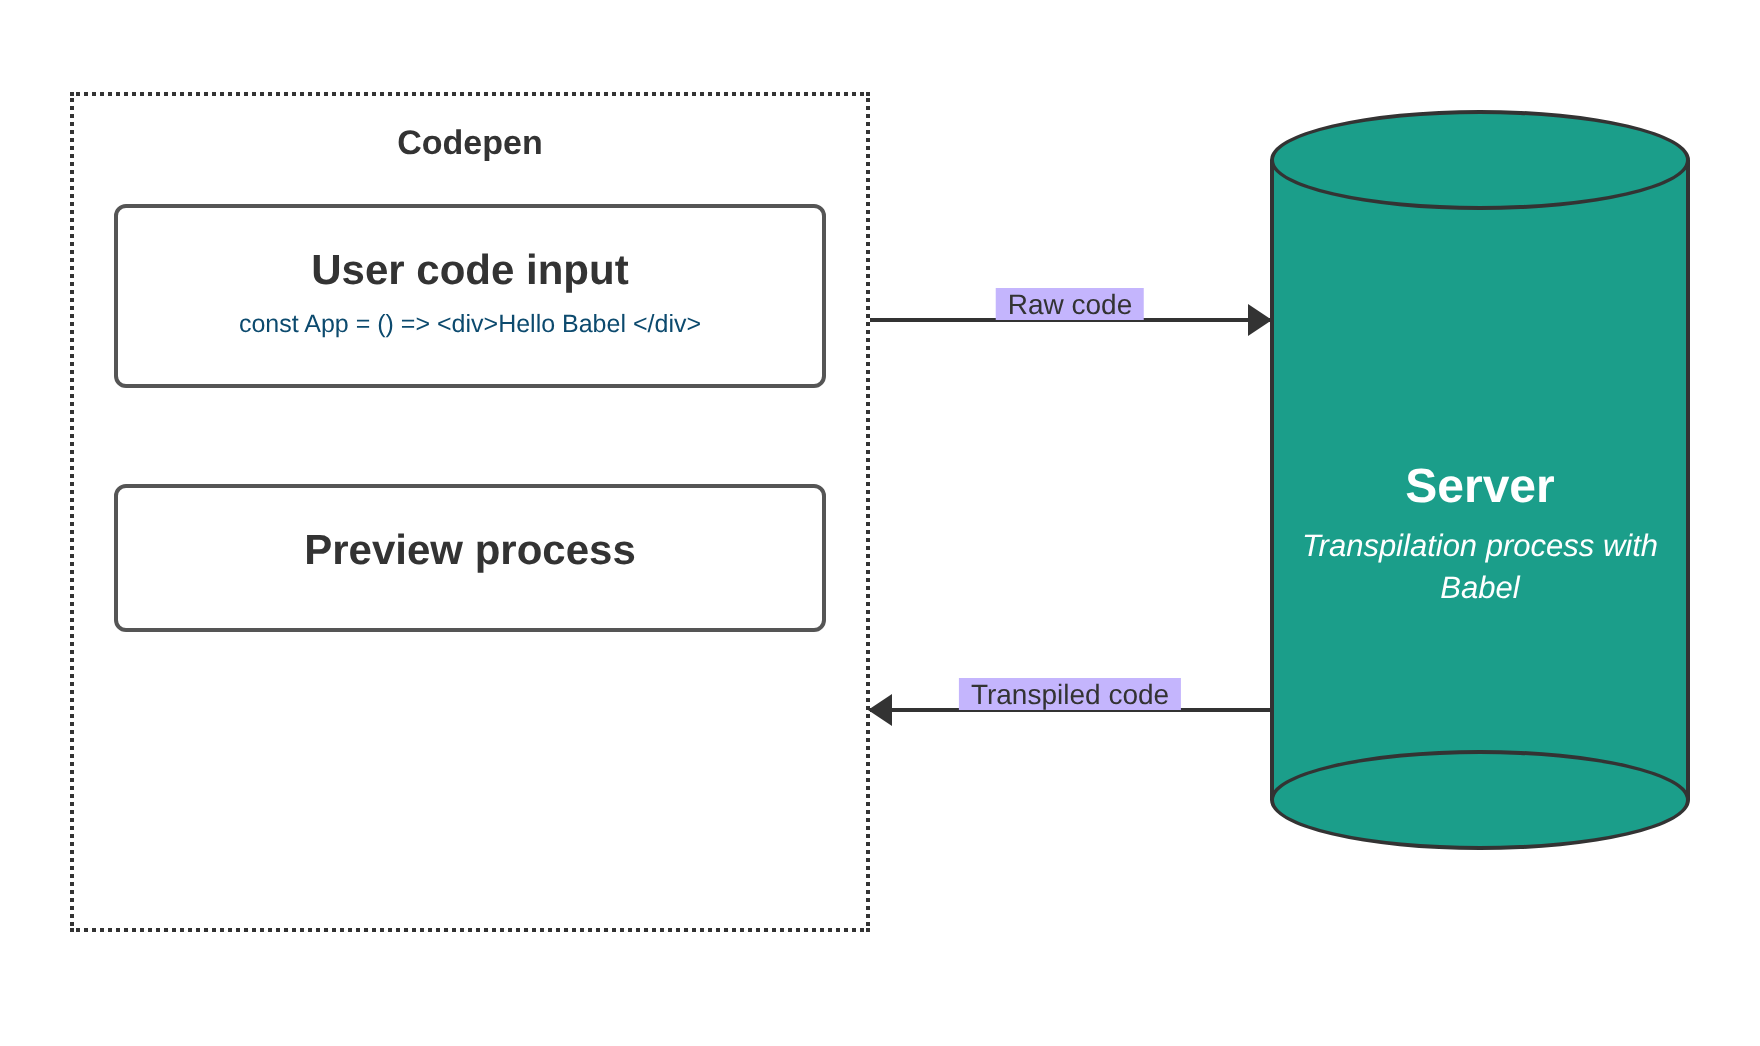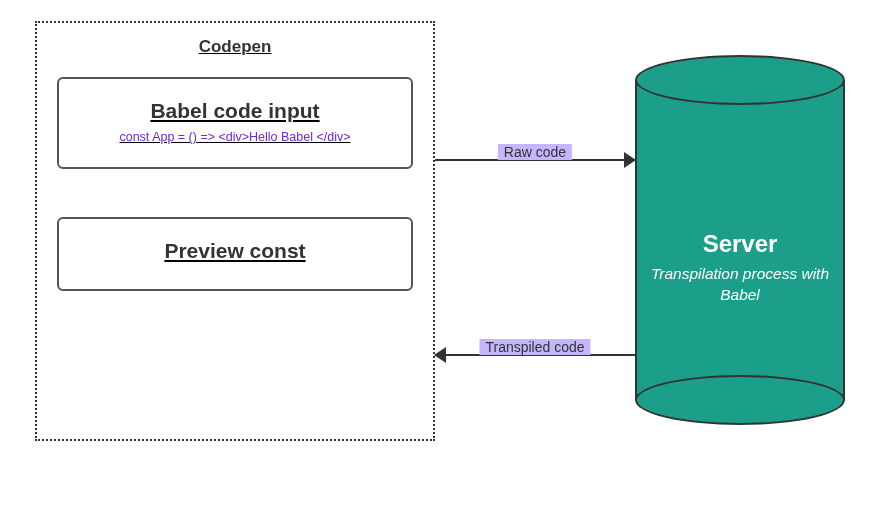--- a/index.html
+++ b/index.html
@@ -7,25 +7,24 @@
     width: 880px;
     height: 523px;
     background: #ffffff;
     font-family: Arial, Helvetica, sans-serif;
     position: relative;
     overflow: hidden;
   }
   .codepen-container {
     position: absolute;
     left: 35px;
-    top: 21px;
+    top: 46px;
     width: 400px;
     height: 420px;
     border: 2px dotted #333;
-    text-decoration: underline;
   }
   .codepen-title {
     text-align: center;
     font-weight: bold;
     font-size: 17px;
     color: #333;
     padding: 14px 0 10px 0;
   }
   .panel {
     margin: 10px 20px 20px 20px;
@@ -35,21 +34,21 @@
     text-align: center;
   }
   .panel-title {
     font-weight: bold;
     font-size: 21px;
     color: #333;
     margin-bottom: 6px;
   }
   .panel-code {
     font-size: 12.5px;
-    color: #6d28d9;
+    color: #0c4a6e;
     line-height: 1.4;
     word-break: break-word;
   }
   .panel-top { margin-top: 10px; }
   .panel-bottom { margin-top: 48px; }
 
   
   .cylinder {
     position: absolute;
     left: 635px;
@@ -154,26 +153,26 @@
   .arrow-top { left: 435px; top: 152px; width: 200px; }
   .arrow-bottom { left: 435px; top: 347px; width: 200px; }
 </style>
 </head>
 <body>
 
 <div class="codepen-container">
   <div class="codepen-title">Codepen</div>
 
   <div class="panel panel-top">
-    <div class="panel-title">Babel code input</div>
+    <div class="panel-title">User code input</div>
     <div class="panel-code">const App = () =&gt; &lt;div&gt;Hello Babel &lt;/div&gt;</div>
   </div>
 
   <div class="panel panel-bottom">
-    <div class="panel-title">Preview const</div>
+    <div class="panel-title">Preview process</div>
   </div>
 </div>
 
 <div class="arrow arrow-top">
   <div class="arrow-line"></div>
   <div class="arrow-head-right"></div>
   <div class="arrow-label">Raw code</div>
 </div>
 
 <div class="arrow arrow-bottom">

